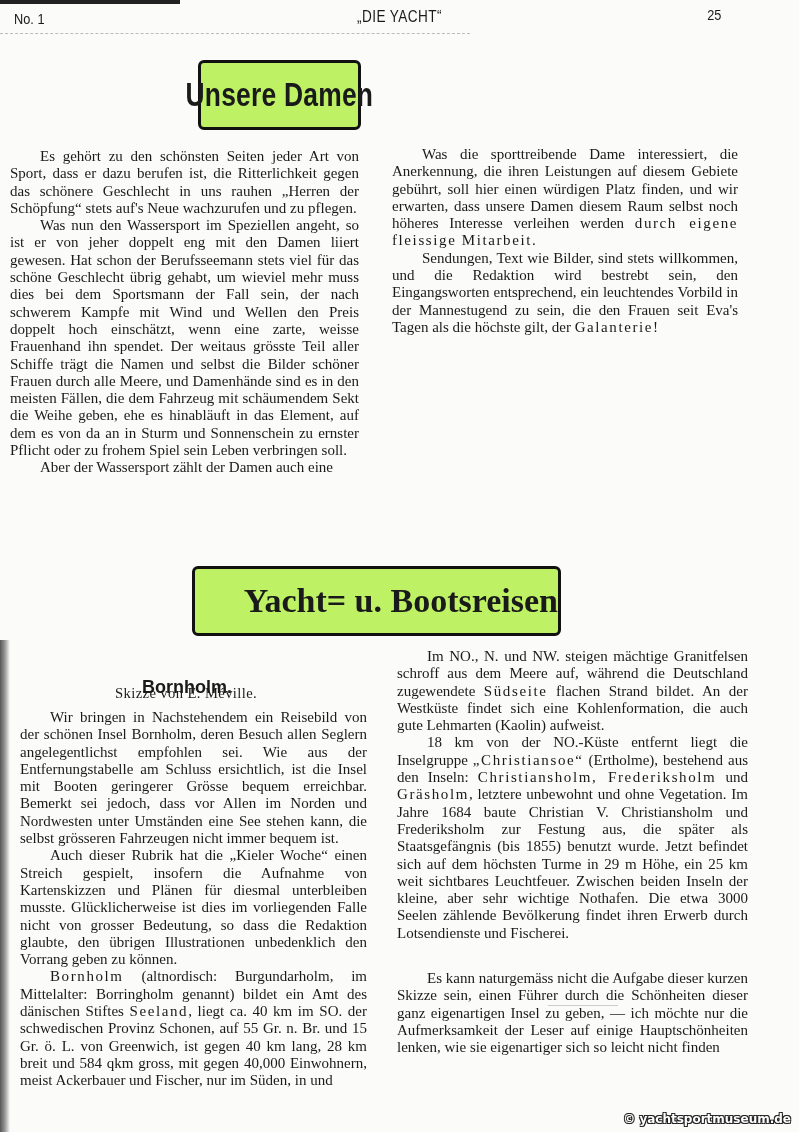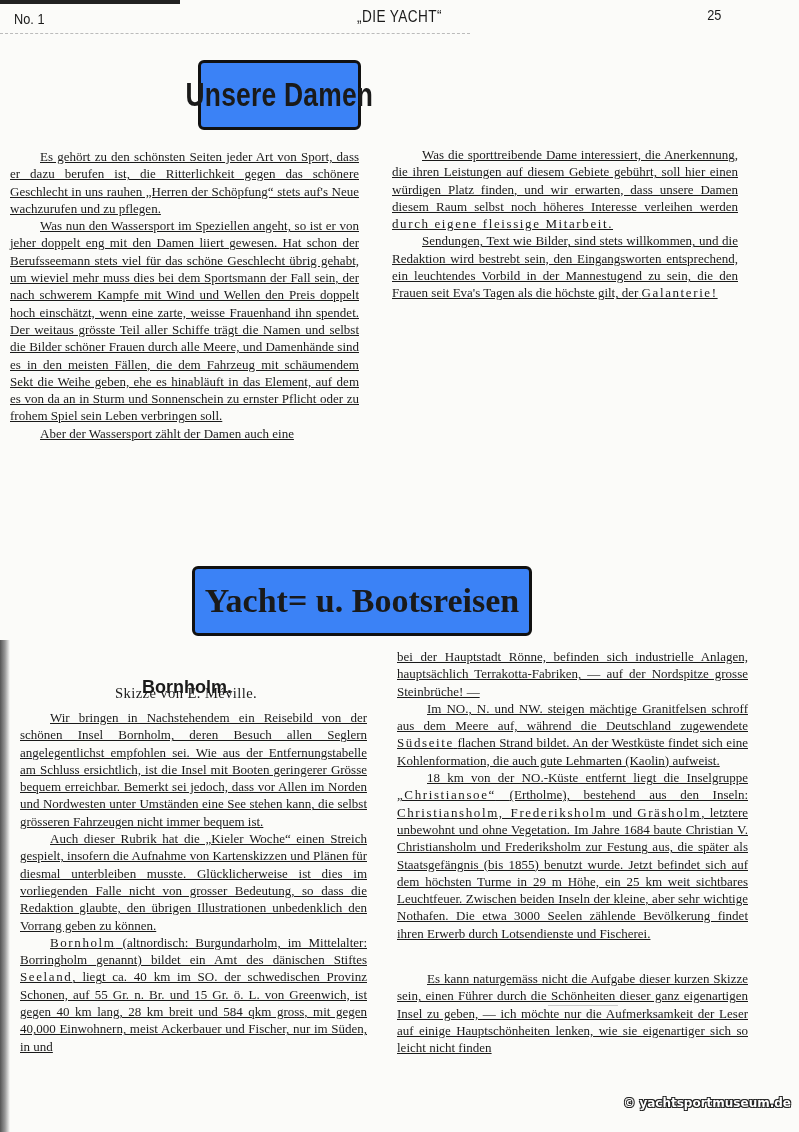--- a/index.html
+++ b/index.html
@@ -10,40 +10,40 @@
   }
   .topbar { position: absolute; left: 0; top: 0; width: 180px; height: 4px; background: #222; }
   .left-shadow { position: absolute; left: 0; top: 640px; width: 10px; height: 492px;
     background: linear-gradient(to right, #555 0%, #999 50%, rgba(255,255,255,0) 100%); }
   .header { position: absolute; left: 0; top: 0; width: 799px; height: 36px; }
   .header .no { position: absolute; left: 14px; top: 10px; font-size: 15px; font-family: "Liberation Sans Narrow","Liberation Sans", sans-serif; transform: scaleX(0.85); transform-origin: left; }
   .header .title { position: absolute; left: 0; width: 799px; top: 8px; text-align: center; font-size: 16px; letter-spacing: 0.5px; font-family: "Liberation Sans", sans-serif; transform: scaleX(0.85); }
   .header .page { position: absolute; left: 706px; top: 6px; font-size: 15px; font-family: "Liberation Sans", sans-serif; transform: scaleX(0.85); }
   .header-rule { position: absolute; left: 0; top: 33px; width: 470px; height: 0; border-top: 1px dashed #bbb; }
 
-  .titlebox { position: absolute; border: 3px solid #111; border-radius: 6px; background: #3b82f6;
+  .titlebox { position: absolute; border: 3px solid #111; border-radius: 6px; background: #bef264;
     display: flex; align-items: center; justify-content: center; box-sizing: border-box; }
   #box1 { left: 198px; top: 60px; width: 163px; height: 70px; }
   #box1 span { font-family: "Liberation Sans", sans-serif; font-weight: bold; font-size: 33px; letter-spacing: 0.3px; transform: scaleX(0.8); white-space: nowrap; display: inline-block; }
   #box2 { left: 192px; top: 566px; width: 228px; height: 70px; }
   #box2 span { font-family: "Liberation Serif", serif; font-weight: bold; font-size: 34px; white-space: nowrap; }
 
-  .col { position: absolute; font-size: 13px; line-height: 17.3px; text-align: justify; text-decoration: underline; }
+  .col { position: absolute; font-size: 15px; line-height: 17.3px; text-align: justify; }
   .col p { margin: 0; text-indent: 0; }
   .col p.ind { text-indent: 30px; }
   #c1 { left: 10px; top: 148px; width: 349px; }
   #c2 { left: 392px; top: 146px; width: 346px; }
   #c3 { left: 20px; top: 709px; width: 347px; }
   #c4 { left: 397px; top: 648px; width: 351px; }
 
   .subhead { position: absolute; font-family: "Liberation Sans", sans-serif; font-weight: bold; font-size: 18px; }
   .byline { position: absolute; font-size: 14.6px; letter-spacing: 0.4px; }
   .sp { letter-spacing: 1.6px; }
   .sep { position: absolute; left: 548px; top: 1005px; width: 70px; border-top: 1px solid #ccc; }
-  .watermark { position: absolute; right: 8px; bottom: 22px; font-family: "DejaVu Sans", sans-serif; font-weight: bold; font-size: 12px; color: #fff; text-shadow: -1px -1px 0 #222, 1px -1px 0 #222, -1px 1px 0 #222, 1px 1px 0 #222; }
+  .watermark { position: absolute; right: 8px; bottom: 6px; font-family: "DejaVu Sans", sans-serif; font-weight: bold; font-size: 12px; color: #fff; text-shadow: -1px -1px 0 #222, 1px -1px 0 #222, -1px 1px 0 #222, 1px 1px 0 #222; }
 </style>
 </head>
 <body>
 
 <div class="topbar"></div>
 <div class="left-shadow"></div>
 
 <div class="header">
   <span class="no">No. 1</span>
   <span class="title" style="display:block;">„DIE YACHT“</span>
@@ -59,35 +59,34 @@
   <p class="ind">Es gehört zu den schönsten Seiten jeder Art von Sport, dass er dazu berufen ist, die Ritterlichkeit gegen das schönere Geschlecht in uns rauhen „Herren der Schöpfung“ stets auf's Neue wachzurufen und zu pflegen.</p>
   <p class="ind">Was nun den Wassersport im Speziellen angeht, so ist er von jeher doppelt eng mit den Damen liiert gewesen. Hat schon der Berufsseemann stets viel für das schöne Geschlecht übrig gehabt, um wieviel mehr muss dies bei dem Sportsmann der Fall sein, der nach schwerem Kampfe mit Wind und Wellen den Preis doppelt hoch einschätzt, wenn eine zarte, weisse Frauenhand ihn spendet. Der weitaus grösste Teil aller Schiffe trägt die Namen und selbst die Bilder schöner Frauen durch alle Meere, und Damenhände sind es in den meisten Fällen, die dem Fahrzeug mit schäumendem Sekt die Weihe geben, ehe es hinabläuft in das Element, auf dem es von da an in Sturm und Sonnenschein zu ernster Pflicht oder zu frohem Spiel sein Leben verbringen soll.</p>
   <p class="ind">Aber der Wassersport zählt der Damen auch eine</p>
 </div>
 
 <div class="col" id="c2">
   <p class="ind"><span>Was die sporttreibende Dame interessiert, die Anerkennung, die ihren Leistungen auf diesem Gebiete gebührt, soll hier einen würdigen Platz finden, und wir erwarten, dass unsere Damen diesem Raum selbst noch höheres Interesse verleihen werden</span> <span class="sp">durch eigene fleissige Mitarbeit.</span></p>
   <p class="ind"><span>Sendungen, Text wie Bilder, sind stets willkommen, und die Redaktion wird bestrebt sein, den Eingangsworten entsprechend, ein leuchtendes Vorbild in der Mannestugend zu sein, die den Frauen seit Eva's Tagen als die höchste gilt, der</span> <span class="sp">Galanterie!</span></p>
 </div>
 
-<div class="titlebox" id="box2" style="width:340px;">
+<div class="titlebox" id="box2" style="width:369px;justify-content:flex-end;">
   <span>Yacht= u. Bootsreisen</span>
 </div>
 
 <div class="subhead" style="left:142px; top:677px;">Bornholm.</div>
 <div class="byline" style="left:115px; top:685px;font-family:Liberation Serif, serif;">Skizze von E. Méville.</div>
 
 <div class="col" id="c3">
   <p class="ind">Wir bringen in Nachstehendem ein Reisebild von der schönen Insel Bornholm, deren Besuch allen Seglern angelegentlichst empfohlen sei. Wie aus der Entfernungstabelle am Schluss ersichtlich, ist die Insel mit Booten geringerer Grösse bequem erreichbar. Bemerkt sei jedoch, dass vor Allen im Norden und Nordwesten unter Umständen eine See stehen kann, die selbst grösseren Fahrzeugen nicht immer bequem ist.</p>
   <p class="ind">Auch dieser Rubrik hat die „Kieler Woche“ einen Streich gespielt, insofern die Aufnahme von Kartenskizzen und Plänen für diesmal unterbleiben musste. Glücklicherweise ist dies im vorliegenden Falle nicht von grosser Bedeutung, so dass die Redaktion glaubte, den übrigen Illustrationen unbedenklich den Vorrang geben zu können.</p>
   <p class="ind"><span class="sp">Bornholm</span> <span>(altnordisch: Burgundarholm, im Mittelalter: Borringholm genannt) bildet ein Amt des dänischen Stiftes</span> <span class="sp">Seeland</span><span>, liegt ca. 40 km im SO. der schwedischen Provinz Schonen, auf 55 Gr. n. Br. und 15 Gr. ö. L. von Greenwich, ist gegen 40 km lang, 28 km breit und 584 qkm gross, mit gegen 40,000 Einwohnern, meist Ackerbauer und Fischer, nur im Süden, in und</span></p>
 </div>
 
 <div class="col" id="c4">
-  <p>bei der Hauptstadt Rönne, befinden sich industrielle Anlagen, hauptsächlich Terrakotta-Fabriken, — auf der Nordspitze grosse Steinbrüche! —</p>
   <p class="ind"><span>Im NO., N. und NW. steigen mächtige Granitfelsen schroff aus dem Meere auf, während die Deutschland zugewendete</span> <span class="sp">Südseite</span> <span>flachen Strand bildet. An der Westküste findet sich eine Kohlenformation, die auch gute Lehmarten (Kaolin) aufweist.</span></p>
   <p class="ind"><span>18 km von der NO.-Küste entfernt liegt die Inselgruppe</span> <span class="sp">„Christiansoe“</span> <span>(Ertholme), bestehend aus den Inseln:</span> <span class="sp">Christiansholm, Frederiksholm</span> <span>und</span> <span class="sp">Gräsholm</span><span>, letztere unbewohnt und ohne Vegetation. Im Jahre 1684 baute Christian V. Christiansholm und Frederiksholm zur Festung aus, die später als Staatsgefängnis (bis 1855) benutzt wurde. Jetzt befindet sich auf dem höchsten Turme in 29 m Höhe, ein 25 km weit sichtbares Leuchtfeuer. Zwischen beiden Inseln der kleine, aber sehr wichtige Nothafen. Die etwa 3000 Seelen zählende Bevölkerung findet ihren Erwerb durch Lotsendienste und Fischerei.</span></p>
   <p class="ind" style="margin-top:28px;">Es kann naturgemäss nicht die Aufgabe dieser kurzen Skizze sein, einen Führer durch die Schönheiten dieser ganz eigenartigen Insel zu geben, — ich möchte nur die Aufmerksamkeit der Leser auf einige Hauptschönheiten lenken, wie sie eigenartiger sich so leicht nicht finden</p>
 </div>
 
 <div class="sep"></div>
 
 <div class="watermark">© yachtsportmuseum.de</div>
 
 </body></html>

